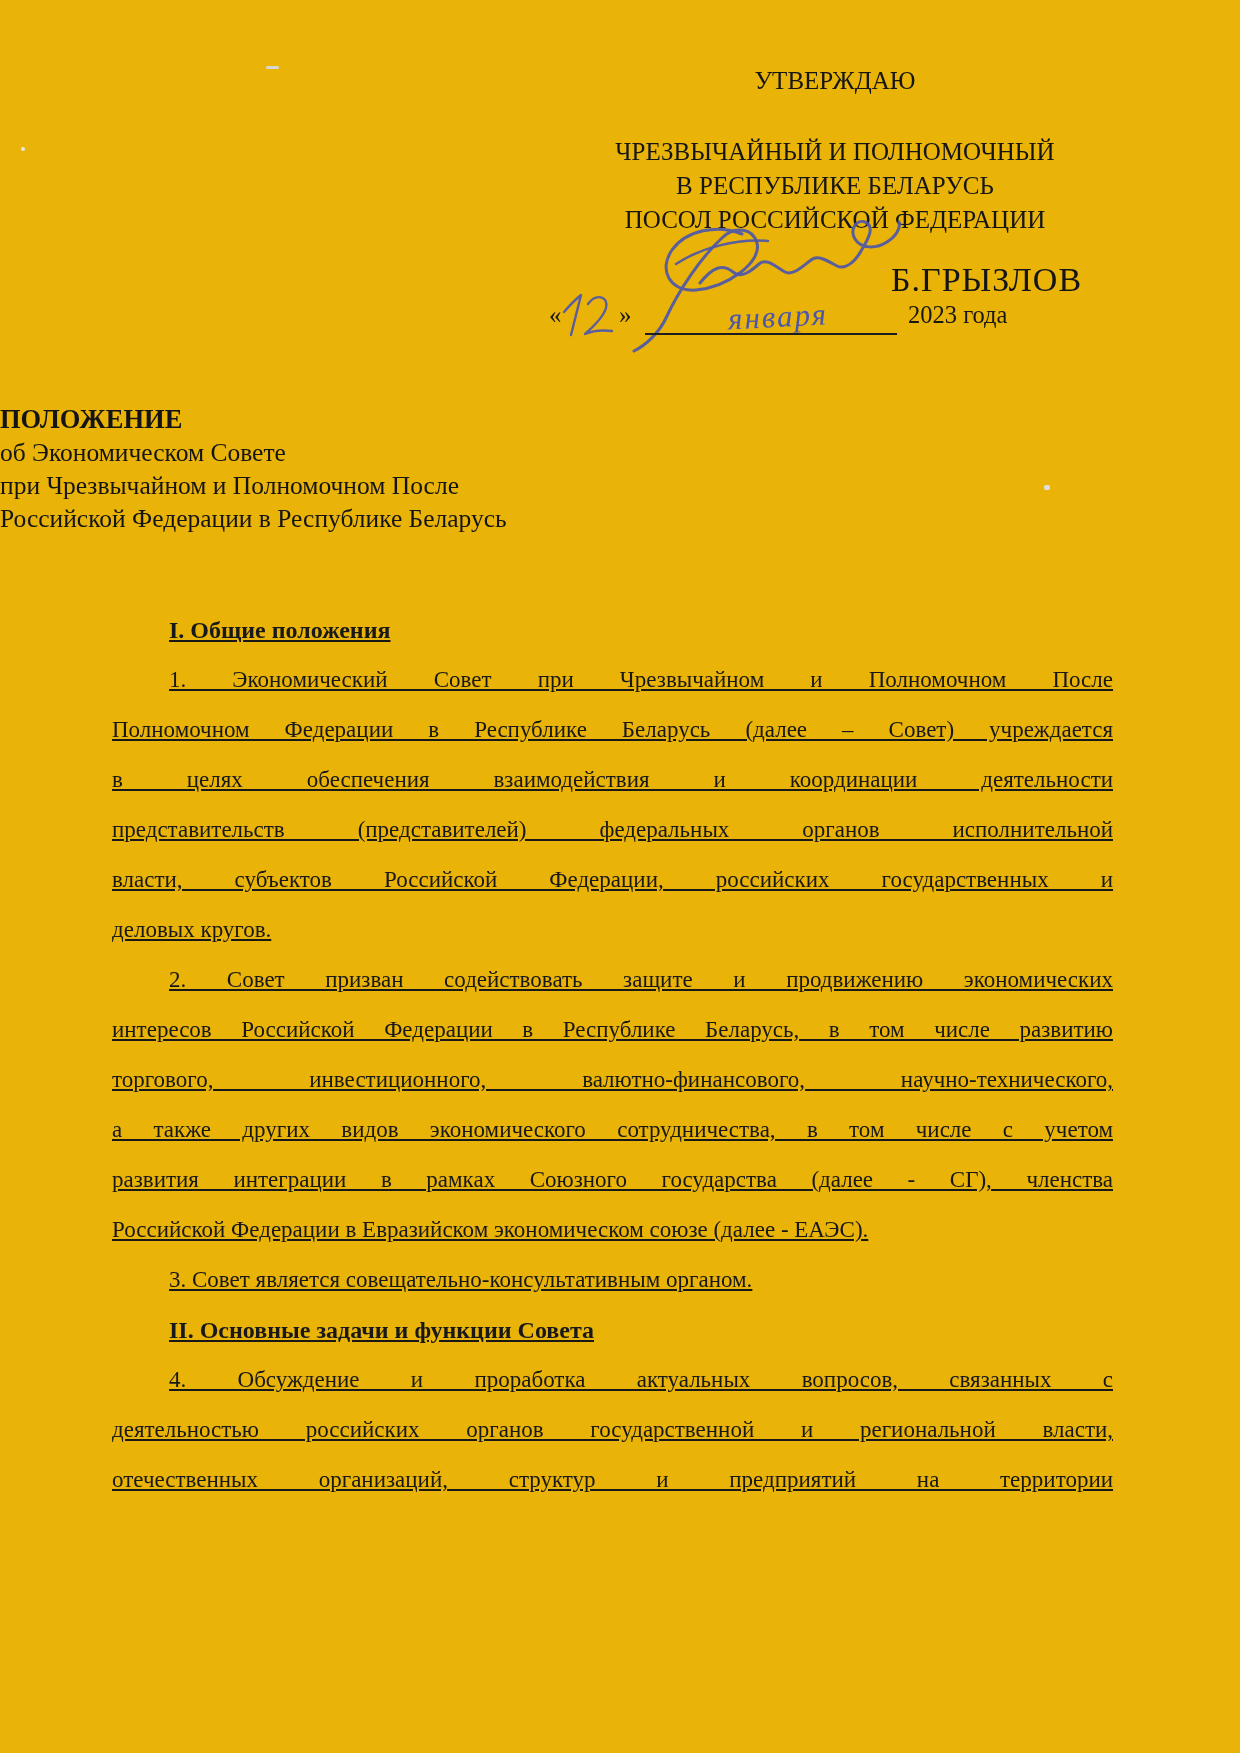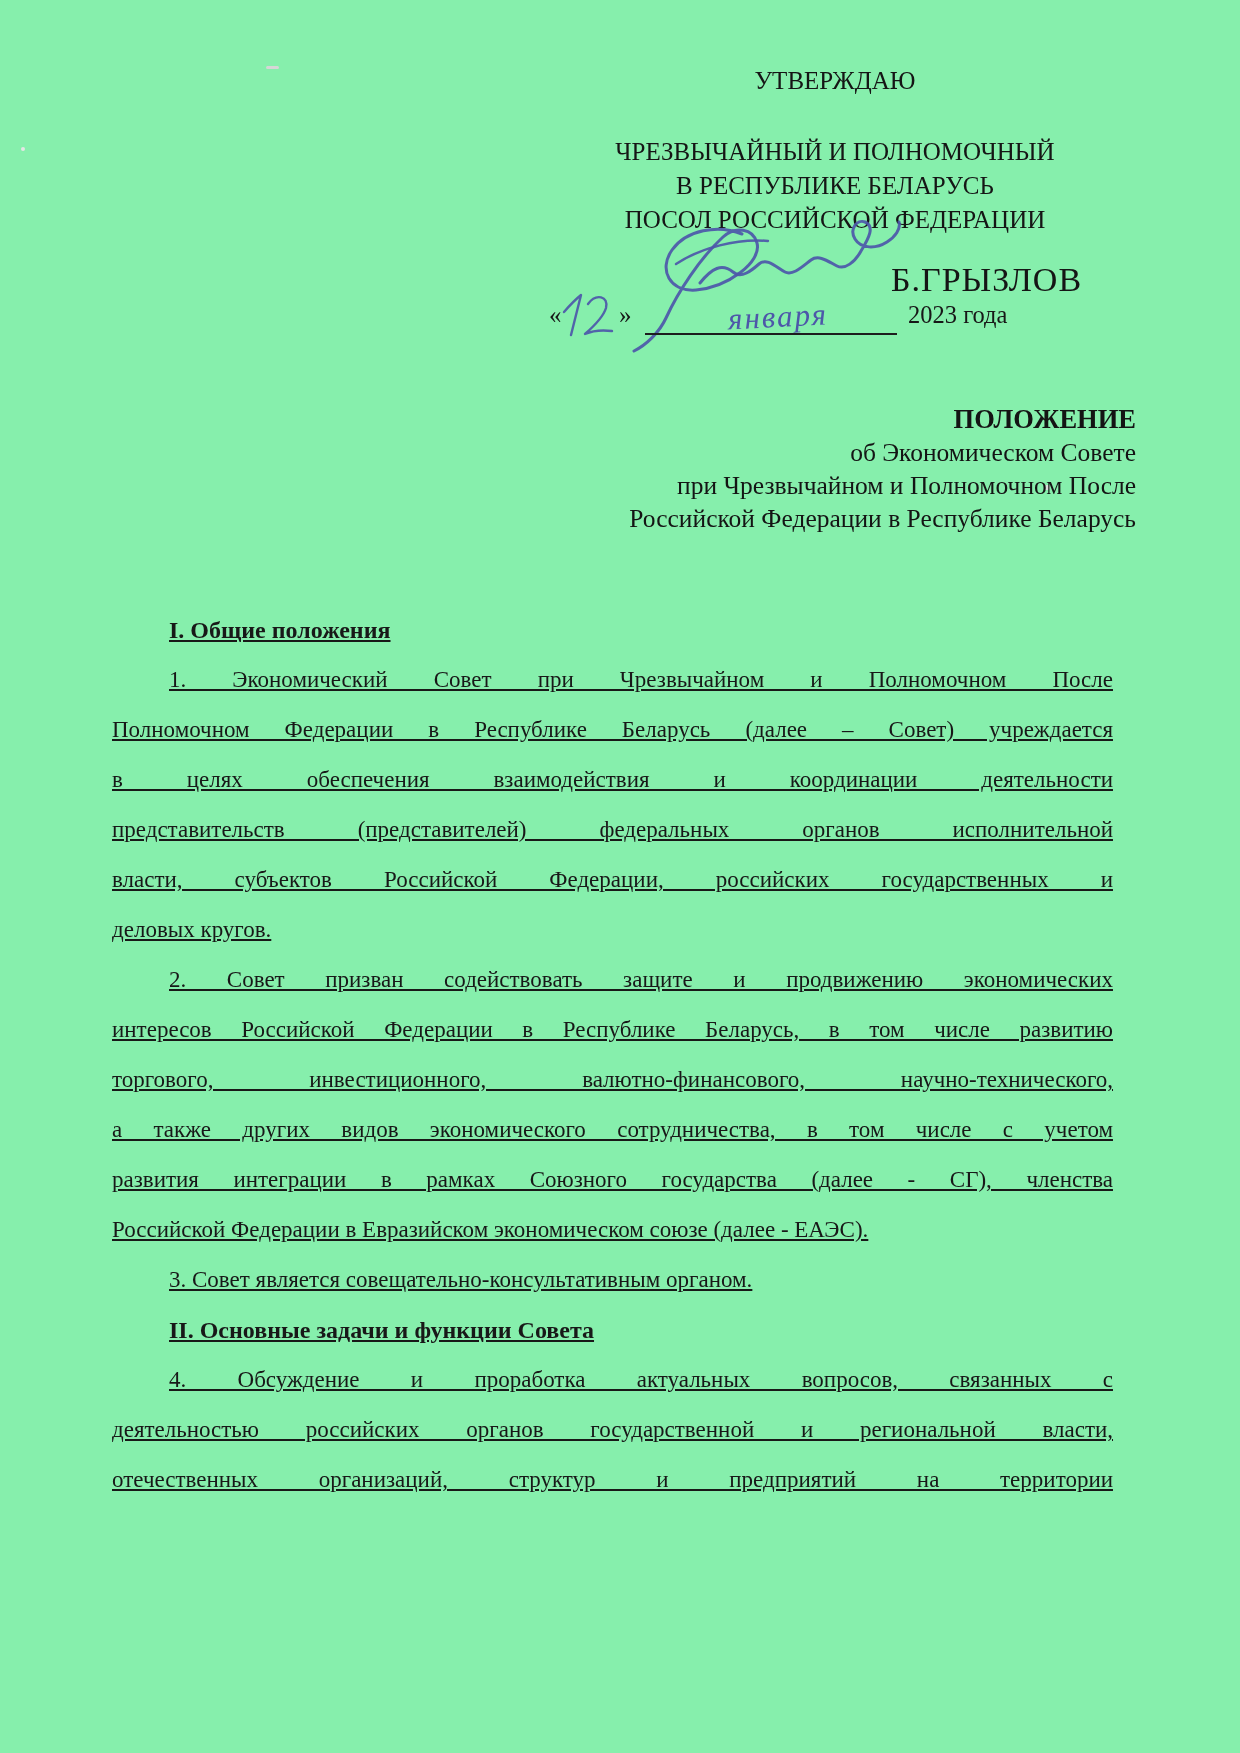--- a/index.html
+++ b/index.html
@@ -1,20 +1,20 @@
 <!DOCTYPE html>
 <html><head>
 <meta charset="utf-8">
 <style>
   html,body{margin:0;padding:0;background:#e9e9e9;}
   .page{
     position:relative;
     width:1240px;height:1753px;
     margin:0 auto;
-    background:#86efac;
+    background:#eab308;
     font-family:"Liberation Serif","DejaVu Serif",serif;
     color:#181818;
     overflow:hidden;
   }
   
   .approval{
     position:absolute;left:555px;top:64px;width:560px;
     text-align:center;font-size:25px;line-height:34px;color:#151515;
   }
   .approval .stamp{margin-bottom:37px;}
@@ -27,21 +27,21 @@
   .dq{position:absolute;top:301px;font-size:25px;color:#171717;}
   .hand{
     position:absolute;color:#4d57a9;
     font-family:"Liberation Serif","DejaVu Serif",serif;
     font-style:italic;
   }
   .hand-month{left:668px;top:299px;width:220px;text-align:center;font-size:31px;transform:rotate(-3deg);letter-spacing:2px;}
   .dateline-rule{position:absolute;left:645px;top:333px;width:252px;height:2px;background:#1d1d1d;}
   .year{position:absolute;left:908px;top:301px;font-size:24.5px;color:#171717;}
   
-  .doc-title{position:absolute;left:0;top:403px;width:1108px;text-align:right;color:#141414;padding-left:28px;}
+  .doc-title{position:absolute;left:0;top:403px;width:1108px;text-align:left;color:#141414;}
   .doc-title .t0{font-size:26.5px;font-weight:bold;line-height:33px;}
   .doc-title .t{font-size:25.5px;line-height:33px;}
   
   .doc-body{position:absolute;left:112px;top:605px;width:1001px;font-size:23px;color:#181818;}
   .ln{height:50px;line-height:50px;text-align:justify;text-align-last:justify;text-decoration:underline;}
   .fi{text-indent:57px;}
   .la{text-align-last:left;}
   .hd{font-weight:bold;font-size:24px;text-align-last:left;text-indent:57px;}
   
   .artifact{position:absolute;border-radius:2px;}

